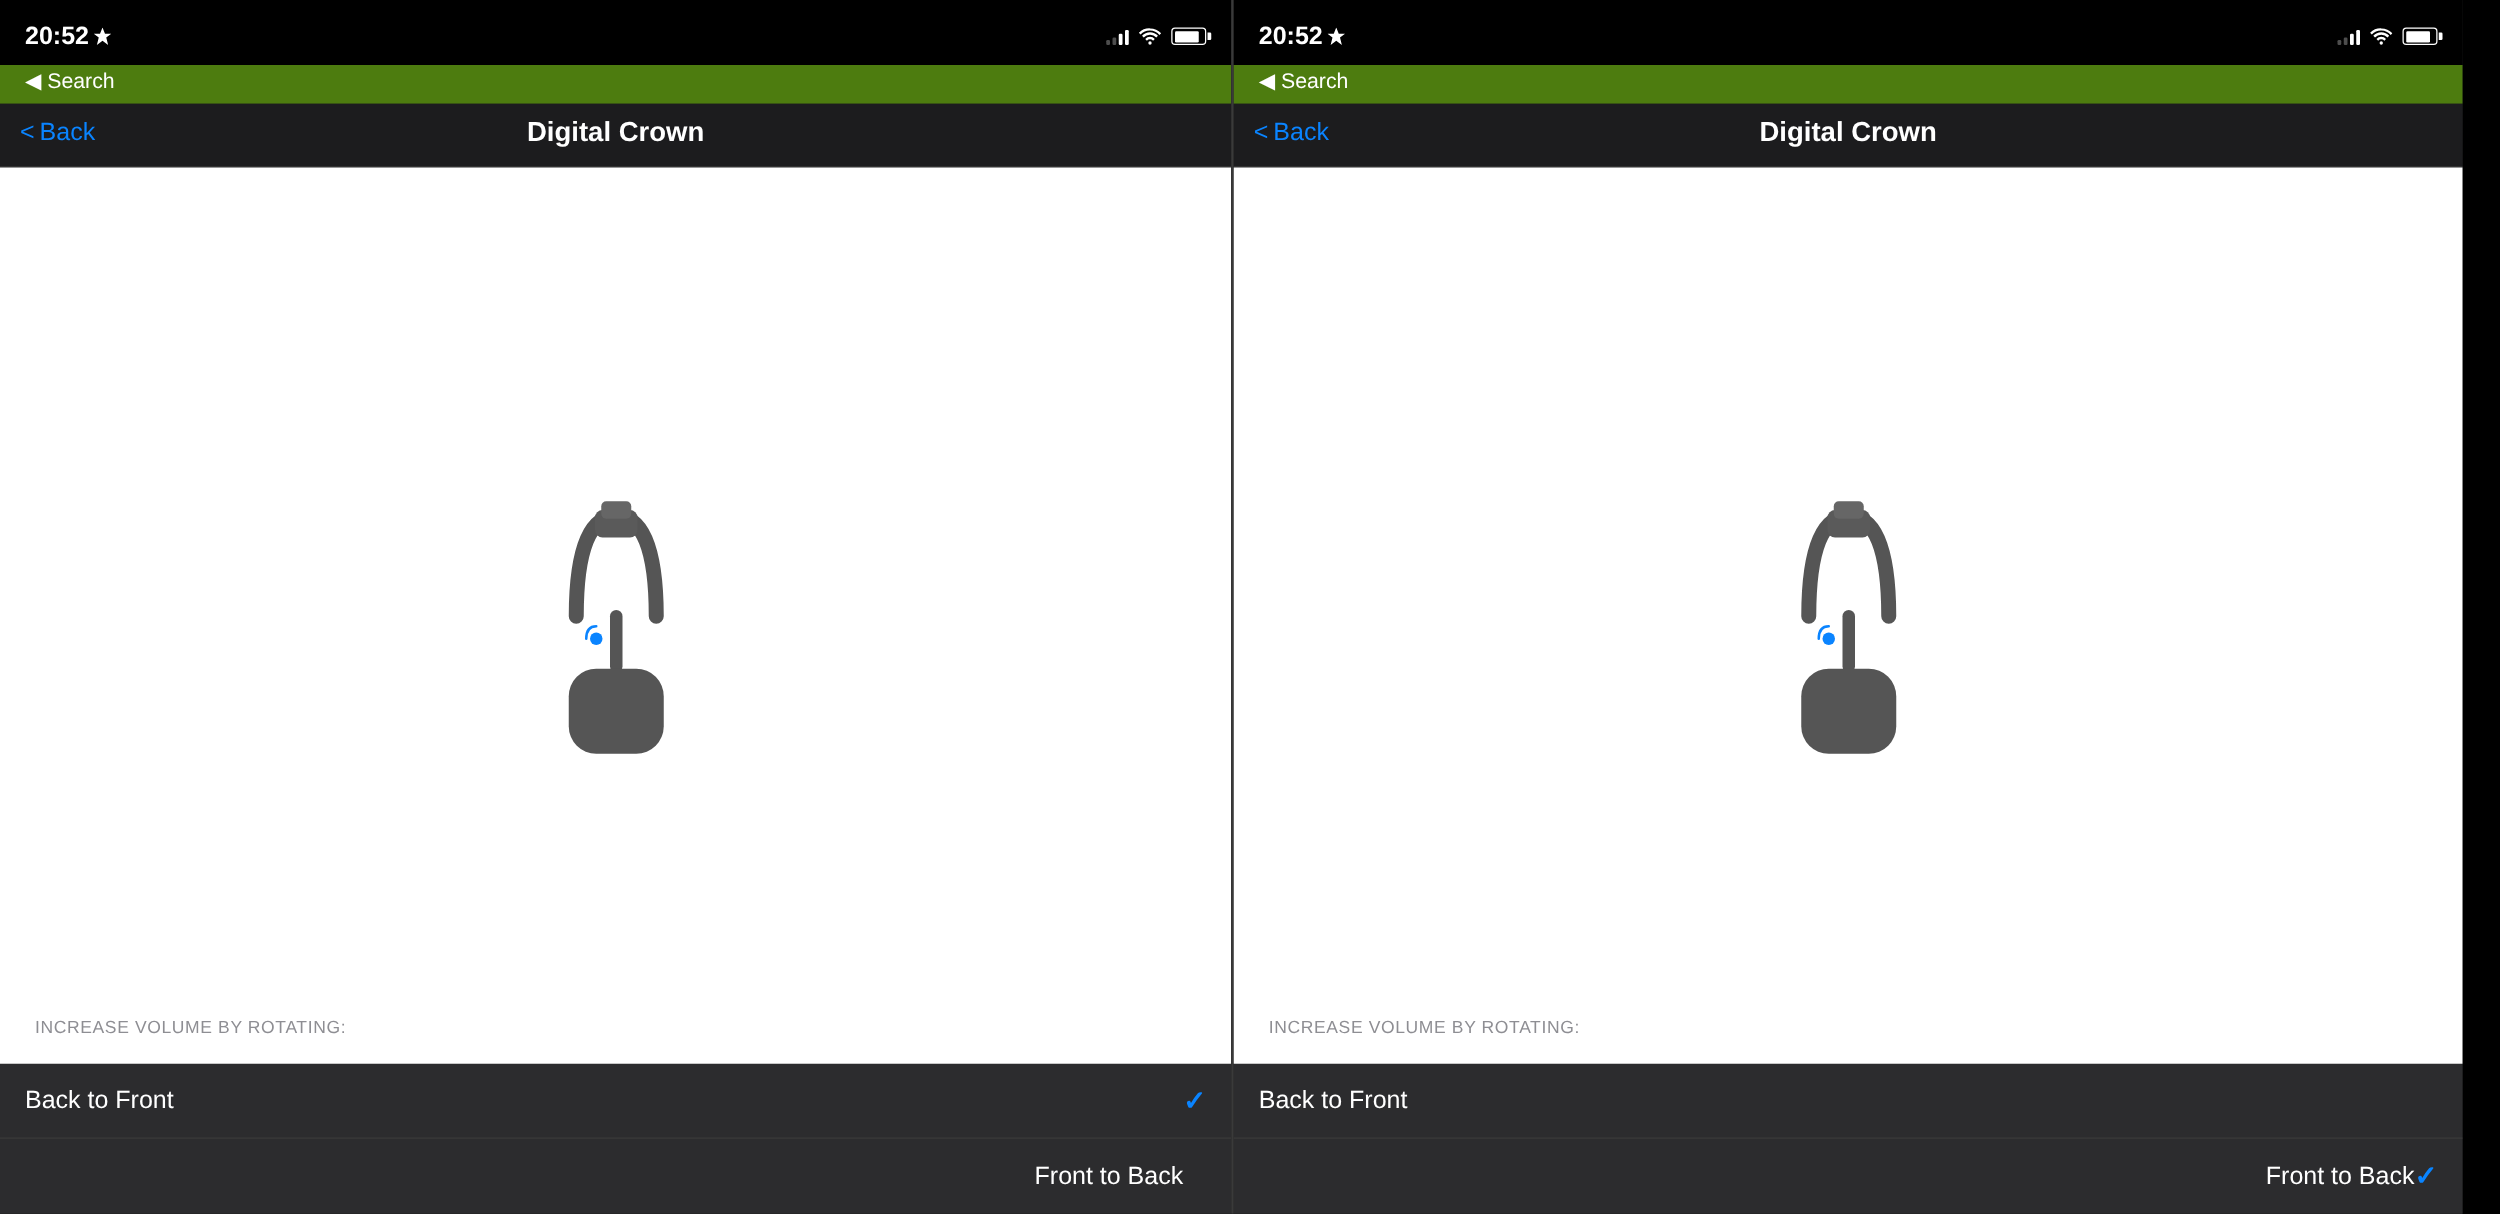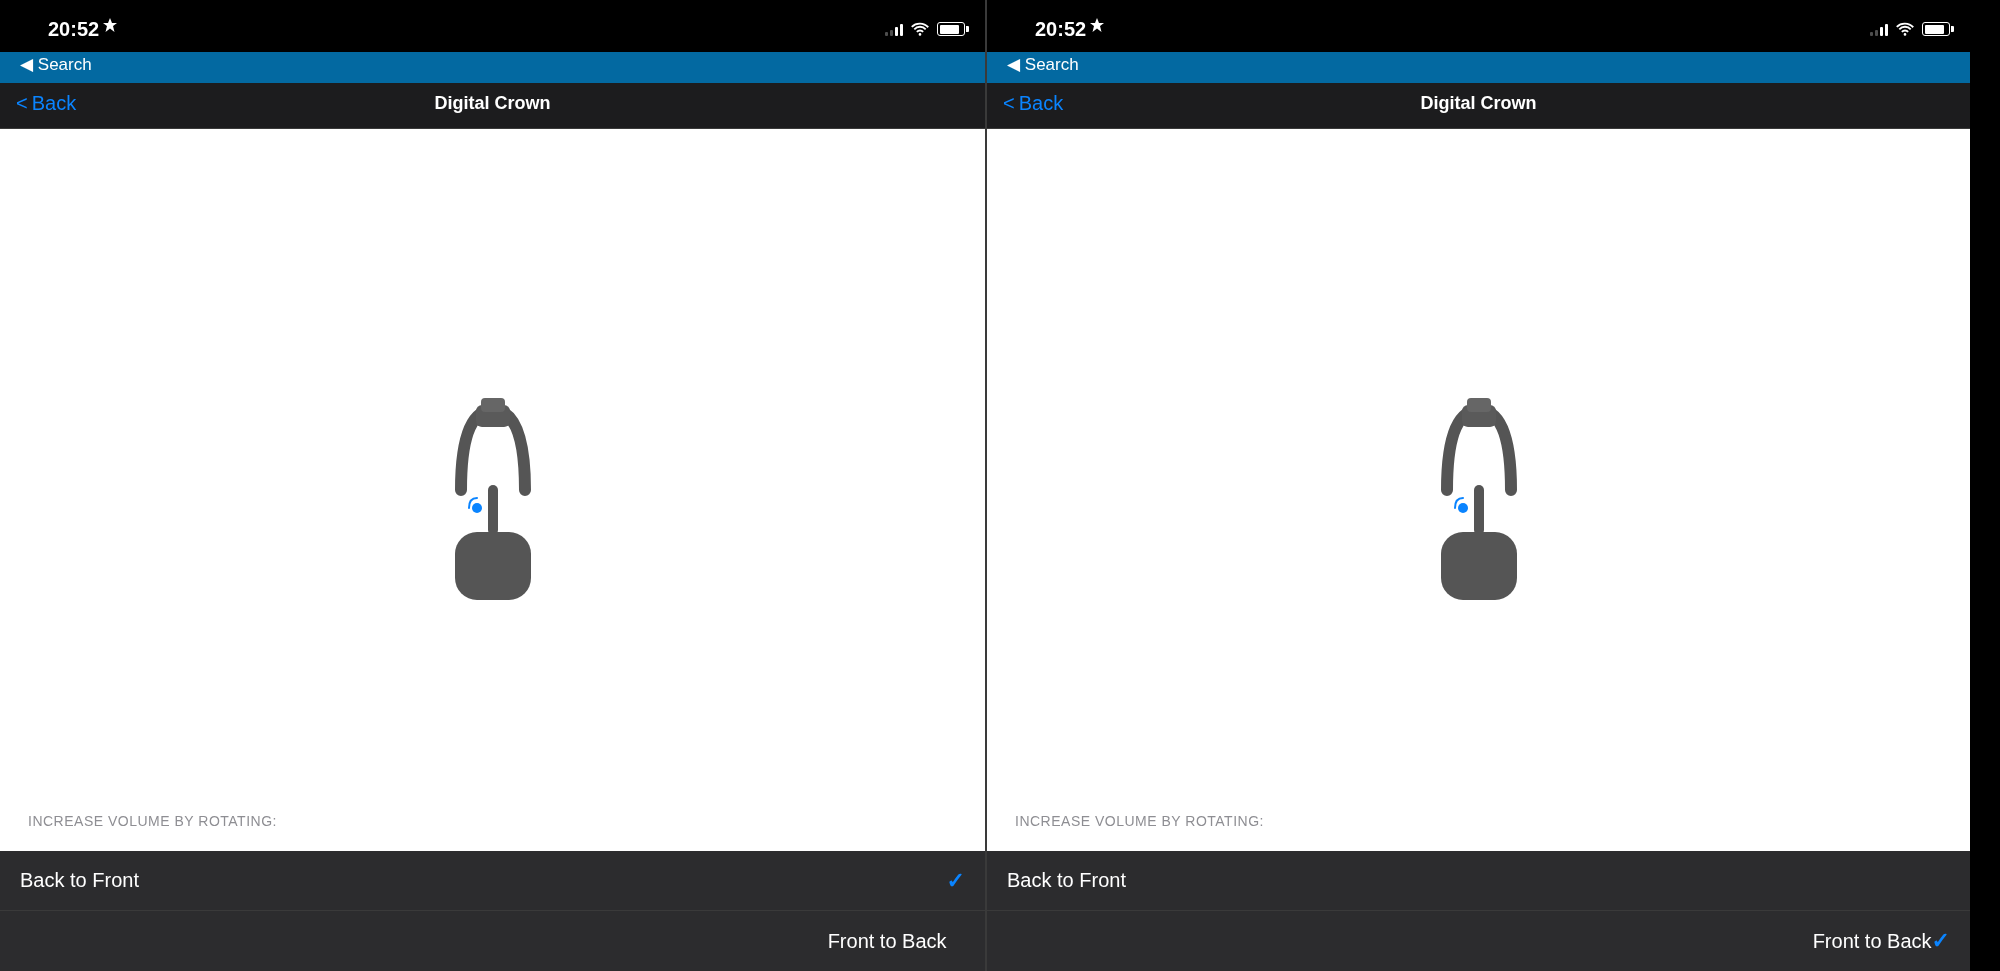--- a/index.html
+++ b/index.html
@@ -33,22 +33,22 @@
       align-items: center;
       justify-content: space-between;
       height: 52px;
     }
 
     .status-time {
       color: #fff;
       font-size: 20px;
       font-weight: 600;
       display: flex;
+      align-items: center;
       gap: 4px;
-      margin-left: 28px;
     }
 
     .status-time svg {
       width: 14px;
       height: 14px;
       fill: #fff;
     }
 
     .status-right {
       display: flex;
@@ -101,21 +101,21 @@
 
     .battery-fill {
       background: #fff;
       height: 100%;
       width: 85%;
       border-radius: 1px;
     }
 
     
     .search-back {
-      background: #0369a1;
+      background: #4d7c0f;
       padding: 2px 20px 8px 20px;
       display: flex;
       align-items: center;
       gap: 4px;
     }
 
     .search-back-text {
       color: #fff;
       font-size: 17px;
     }
@@ -137,21 +137,21 @@
       display: flex;
       align-items: center;
       gap: 4px;
       color: #0a84ff;
       font-size: 20px;
       cursor: pointer;
     }
 
     .nav-title {
       color: #fff;
-      font-size: 18px;
+      font-size: 22px;
       font-weight: 700;
       text-align: center;
     }
 
     
     .illustration-area {
       background: #ffffff;
       flex: 1;
       display: flex;
       flex-direction: column;

